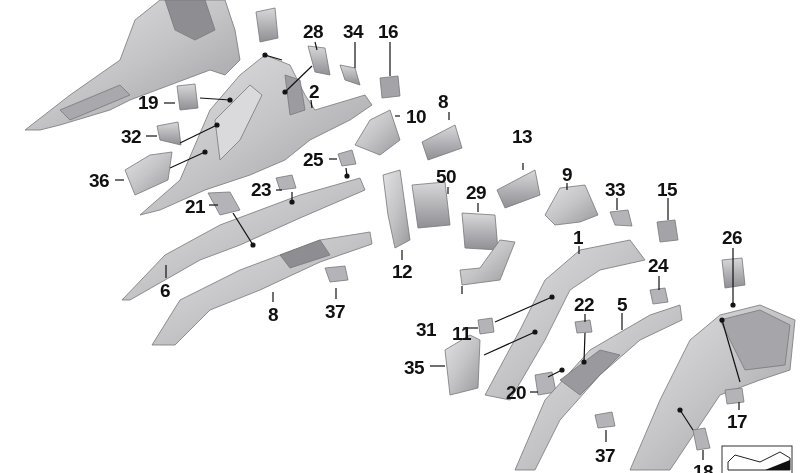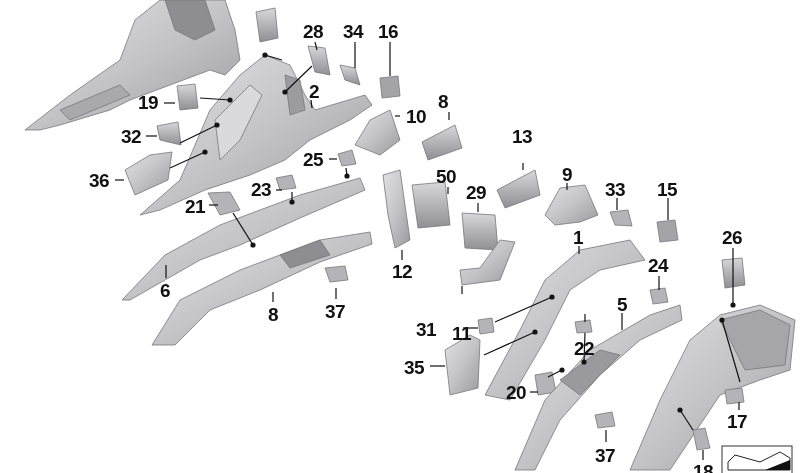--- a/index.html
+++ b/index.html
@@ -244,21 +244,21 @@
   <span class="lbl" style="left:605px;top:180px;">33</span>
   <span class="lbl" style="left:657px;top:180px;">15</span>
   <span class="lbl" style="left:466px;top:183px;">29</span>
   <span class="lbl" style="left:185px;top:197px;">21</span>
   <span class="lbl" style="left:573px;top:228px;">1</span>
   <span class="lbl" style="left:722px;top:228px;">26</span>
   <span class="lbl" style="left:648px;top:256px;">24</span>
   <span class="lbl" style="left:392px;top:262px;">12</span>
   <span class="lbl" style="left:160px;top:281px;">6</span>
   <span class="lbl" style="left:452px;top:296px;margin-top:28px;">11</span>
-  <span class="lbl" style="left:574px;top:295px;margin-top:44px;">22</span>
+  <span class="lbl" style="left:574px;top:295px;">22</span>
   <span class="lbl" style="left:617px;top:295px;">5</span>
   <span class="lbl" style="left:268px;top:305px;">8</span>
   <span class="lbl" style="left:325px;top:302px;">37</span>
   <span class="lbl" style="left:416px;top:320px;">31</span>
   <span class="lbl" style="left:404px;top:358px;">35</span>
   <span class="lbl" style="left:506px;top:383px;">20</span>
   <span class="lbl" style="left:727px;top:412px;">17</span>
   <span class="lbl" style="left:595px;top:446px;">37</span>
   <span class="lbl" style="left:693px;top:462px;">18</span>
 </div>

